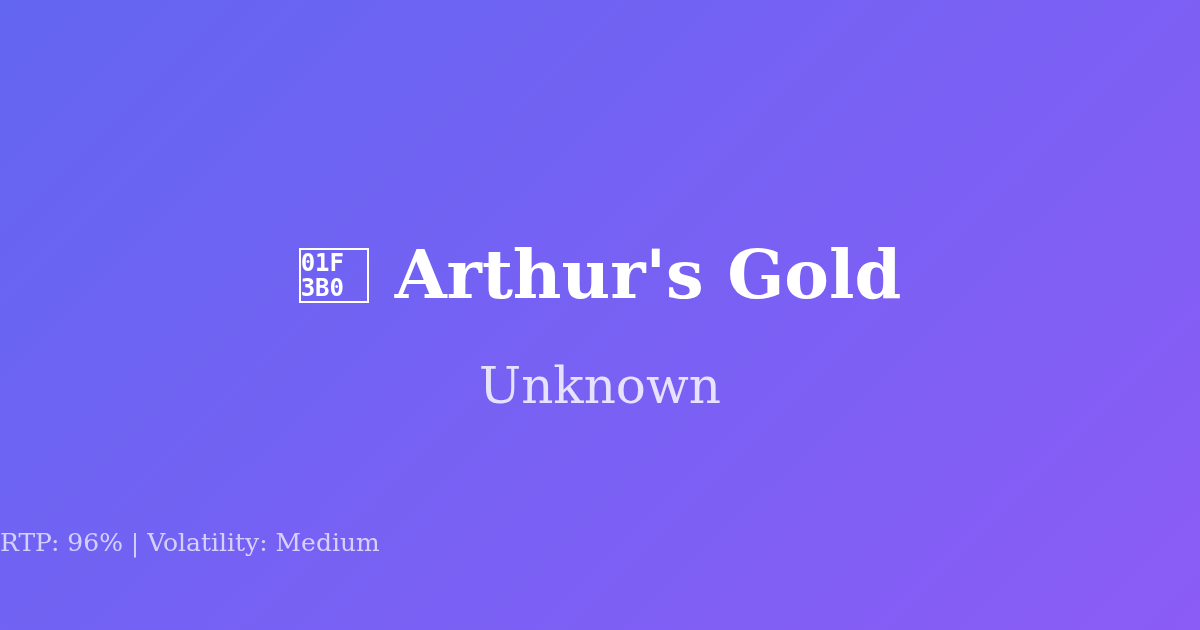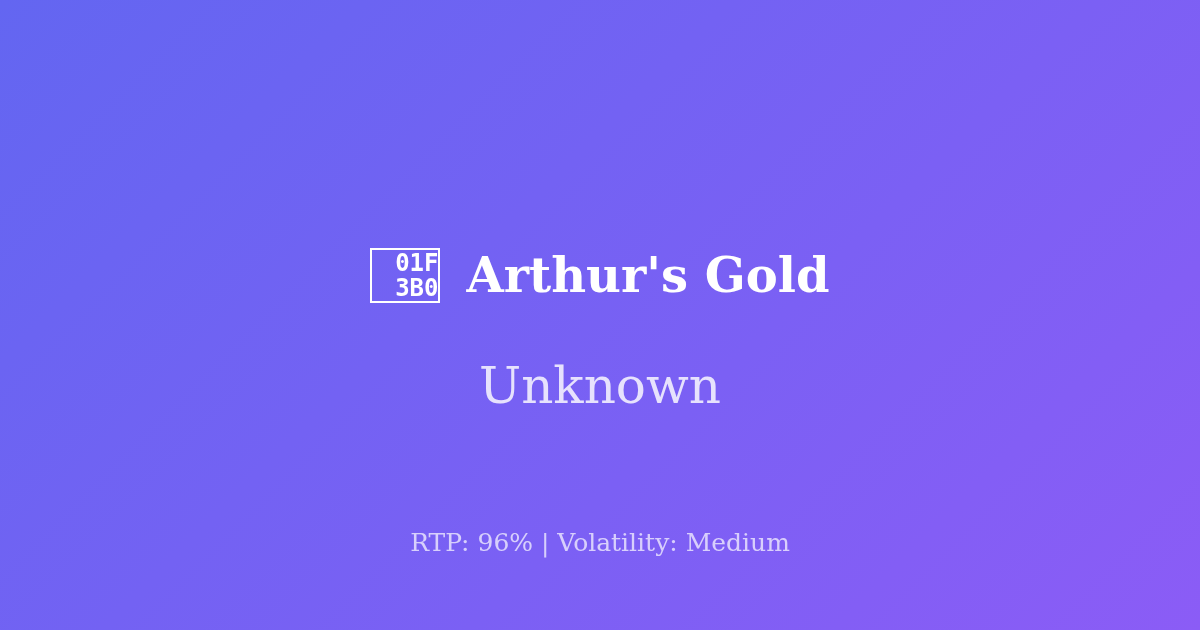--- a/index.html
+++ b/index.html
@@ -40,39 +40,39 @@
   }
 
   
   .tofu-glyph {
     box-sizing: border-box;
     width: 70px;
     height: 55px;
     border: 2px solid #ffffff;
     display: flex;
     flex-direction: column;
-    align-items: flex-end;
+    align-items: flex-start;
     justify-content: center;
     line-height: 1;
     padding: 2px 0 1px 0;
     flex: none;
   }
   .tofu-glyph .cp-row {
     font-family: "DejaVu Sans Mono", "Liberation Mono", monospace;
     font-size: 24px;
     font-weight: 700;
     letter-spacing: 0px;
     color: #ffffff;
     line-height: 25px;
     display: block;
   }
 
   .game-title {
     font-family: "DejaVu Serif", "Liberation Serif", serif;
-    font-size: 48px;
+    font-size: 67px;
     font-weight: 700;
     color: #ffffff;
     line-height: 86px;
     white-space: nowrap;
     letter-spacing: 0px;
   }
 
   
   .provider {
     position: absolute;
@@ -87,21 +87,20 @@
     color: rgba(255, 255, 255, 0.82);
     white-space: nowrap;
   }
 
   
   .stats-line {
     position: absolute;
     left: 0;
     right: 0;
     top: 526px;
-    text-align: center;
     font-family: "DejaVu Serif", "Liberation Serif", serif;
     font-size: 25px;
     font-weight: 400;
     line-height: 34px;
     color: rgba(255, 255, 255, 0.70);
     white-space: nowrap;
   }
 </style>
 </head>
 <body>

